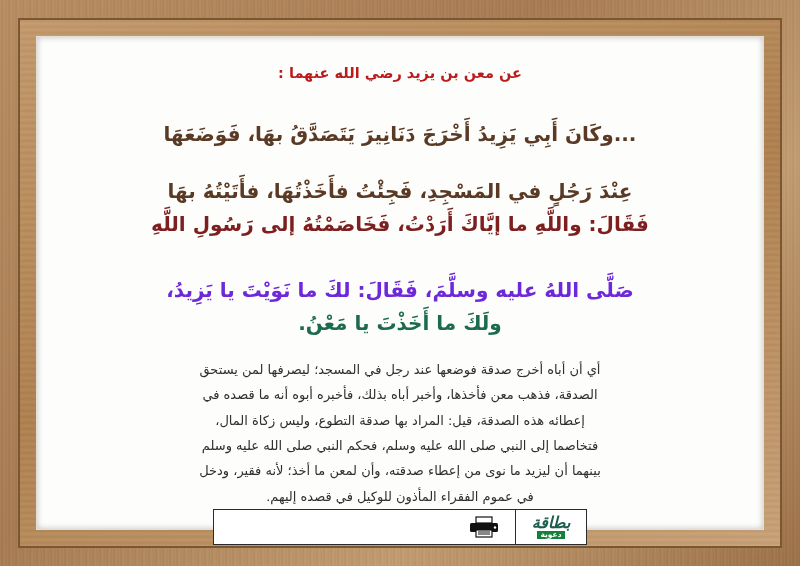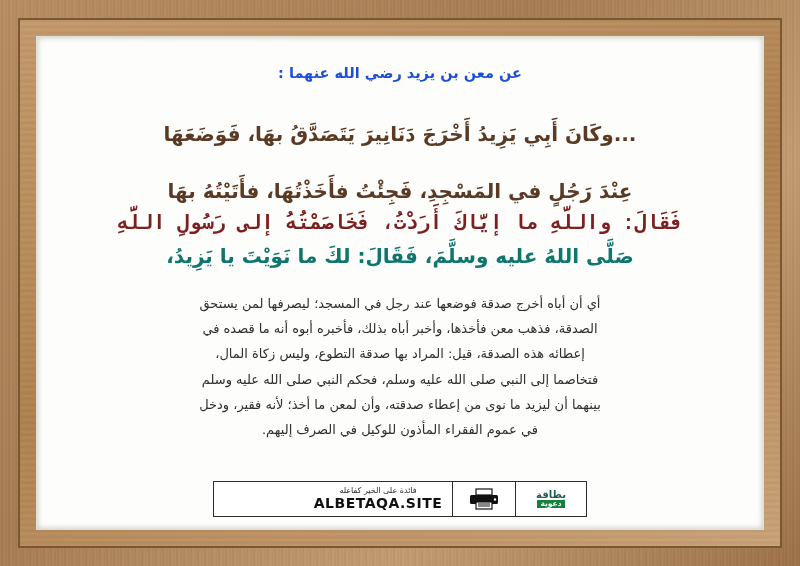--- a/index.html
+++ b/index.html
@@ -52,42 +52,42 @@
     border: 1px solid #e3ded6;
     box-shadow: 0 0 6px rgba(0,0,0,0.25) inset;
     padding: 20px 34px 8px 34px;
     display: flex;
     flex-direction: column;
   }
 
   
   .narrator-line {
     text-align: center;
-    color: #1d4ed8;
+    color: #b91c1c;
     font-size: 14.5px;
     font-weight: bold;
     letter-spacing: 0.2px;
     margin: 8px 0 12px 0;
     direction: rtl;
   }
 
   
   .hadith {
     text-align: center;
     direction: rtl;
     font-size: 20px;
     font-weight: bold;
     line-height: 1.62;
     margin: 0 6px 4px 6px;
   }
   .hadith .ln { display: block; white-space: nowrap; }
   .c-brown  { color: #5a3a24; margin-top: 25px; }
-  .c-maroon { color: #7d1f1f; font-family: Liberation Mono, monospace; }
+  .c-maroon { color: #7d1f1f; }
   .c-green  { color: #1d6b4e; }
-  .c-dark   { color: #0f766e; }
+  .c-dark   { color: #6d28d9; margin-top: 34px; }
 
   
   .source {
     direction: rtl;
     text-align: right;
     color: #2b2b2b;
     font-size: 12.5px;
     font-weight: bold;
     margin: 6px 26px 0 0;
     padding-right: 4px;
@@ -146,21 +146,21 @@
     color: #111;
     direction: ltr;
   }
   .f-printer { min-width: 46px; }
   .f-logo {
     min-width: 54px;
     flex-direction: column;
     color: #1d5d4e;
     line-height: 1.05;
   }
-  .f-logo .l1 { font-size: 10px; font-weight: bold; }
+  .f-logo .l1 { font-size: 16px; font-weight: bold; font-style: italic; }
   .f-logo .l2 { font-size: 7.5px; font-weight: bold; background:#15803d; color:#fff; padding:0 3px; }
   .f-note {
     flex-direction: column;
     min-width: 140px;
     font-size: 9px;
     color: #2b2b2b;
     line-height: 1.35;
     direction: rtl;
   }
 
@@ -173,30 +173,31 @@
   <div class="frame-inner">
     <div class="paper">
 
       <div class="narrator-line">عن معن بن يزيد رضي الله عنهما :</div>
 
       <div class="hadith">
         <span class="ln c-brown">...وكَانَ أَبِي يَزِيدُ أَخْرَجَ دَنَانِيرَ يَتَصَدَّقُ بهَا، فَوَضَعَهَا</span>
         <span class="ln c-brown">عِنْدَ رَجُلٍ في المَسْجِدِ، فَجِئْتُ فأَخَذْتُهَا، فأَتَيْتُهُ بهَا</span>
         <span class="ln c-maroon">فَقَالَ: واللَّهِ ما إيَّاكَ أَرَدْتُ، فَخَاصَمْتُهُ إلى رَسُولِ اللَّهِ</span>
         <span class="ln c-dark">صَلَّى اللهُ عليه وسلَّمَ، فَقَالَ: لكَ ما نَوَيْتَ يا يَزِيدُ،</span>
+        <span class="ln c-green">ولَكَ ما أَخَذْتَ يا مَعْنُ.</span>
       </div>
 
 
       <div class="explanation">
         <span class="ln">أي أن أباه أخرج صدقة فوضعها عند رجل في المسجد؛ ليصرفها لمن يستحق</span>
         <span class="ln">الصدقة، فذهب معن فأخذها، وأخبر أباه بذلك، فأخبره أبوه أنه ما قصده في</span>
         <span class="ln">إعطائه هذه الصدقة، قيل: المراد بها صدقة التطوع، وليس زكاة المال،</span>
         <span class="ln">فتخاصما إلى النبي صلى الله عليه وسلم، فحكم النبي صلى الله عليه وسلم</span>
         <span class="ln">بينهما أن ليزيد ما نوى من إعطاء صدقته، وأن لمعن ما أخذ؛ لأنه فقير، ودخل</span>
-        <span class="ln">في عموم الفقراء المأذون للوكيل في الصرف إليهم.</span>
+        <span class="ln">في عموم الفقراء المأذون للوكيل في قصده إليهم.</span>
       </div>
 
       <div class="footer">
         <div class="footer-box">
 
 
           <div class="footer-cell f-logo">
             <span class="l1">بطاقة</span>
             <span class="l2">دعوية</span>
           </div>
@@ -205,23 +206,19 @@
             <svg class="printer-svg" width="30" height="22" viewBox="0 0 30 22" aria-hidden="true">
               <rect x="7" y="1" width="16" height="6" fill="#fff" stroke="#111" stroke-width="1.2"></rect>
               <rect x="1" y="7" width="28" height="9" rx="1.5" fill="#111"></rect>
               <rect x="7" y="14" width="16" height="7" fill="#fff" stroke="#111" stroke-width="1.2"></rect>
               <line x1="9" y1="16" x2="21" y2="16" stroke="#111" stroke-width="1"></line>
               <line x1="9" y1="18" x2="21" y2="18" stroke="#111" stroke-width="1"></line>
               <circle cx="26" cy="11.5" r="1.2" fill="#fff"></circle>
             </svg>
           </div>
 
-          <div class="footer-cell f-site">
-            <span class="top">فائدة على الخير كفاعله</span>
-            <span class="url">ALBETAQA.SITE</span>
-          </div>
 
         </div>
       </div>
 
     </div>
   </div>
 </div>
 
 </body></html>

